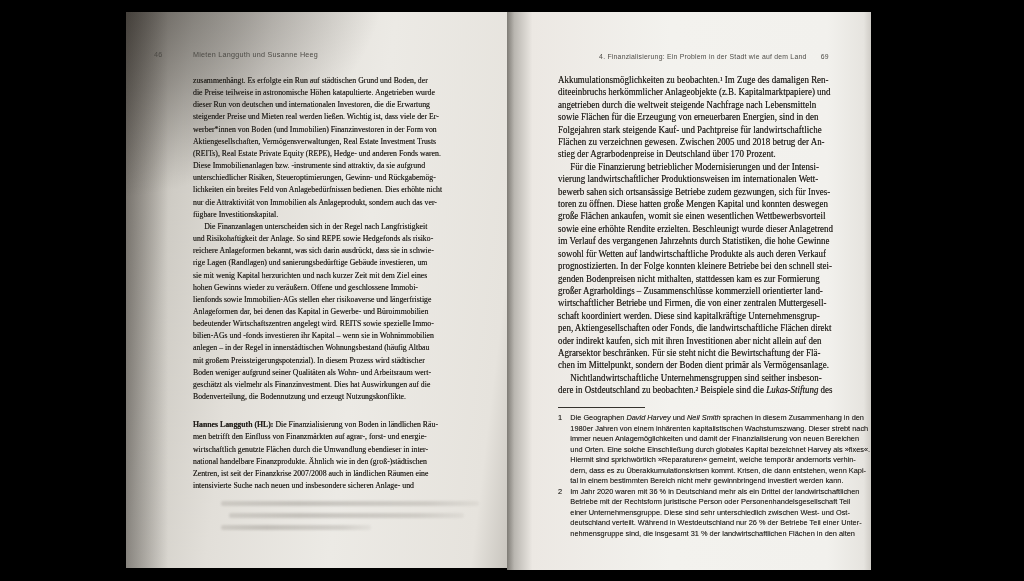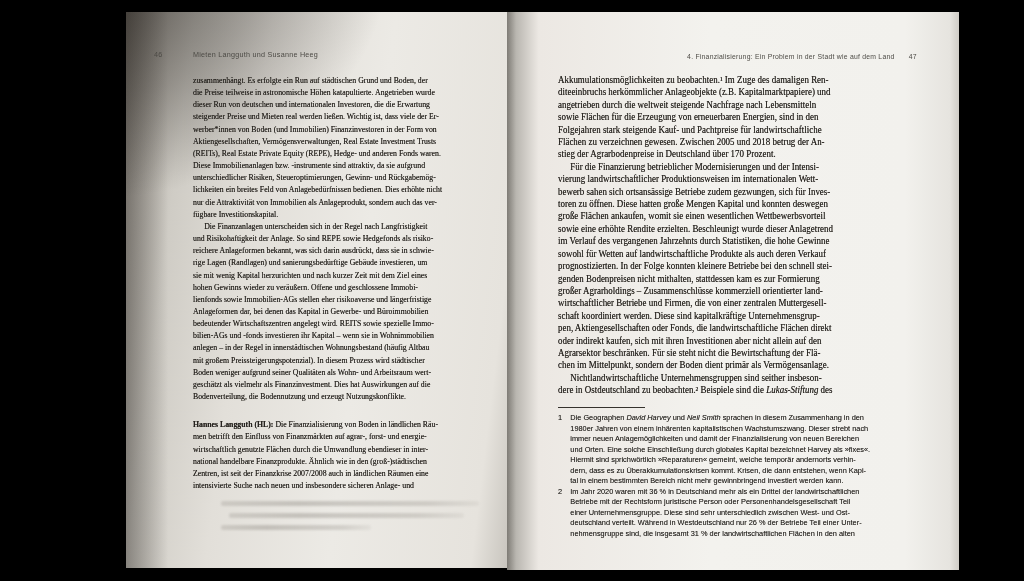--- a/index.html
+++ b/index.html
@@ -13,21 +13,21 @@
     left:126px;width:423px;height:556px;
     background:linear-gradient(97deg,#a9a49c 0%,#cfccc5 14%,#e2dfd9 30%,#eceae5 55%,#e6e3dd 84%,#b3afa8 97%,#7a766f 100%);
   }
   .page-left::before{ 
     content:"";position:absolute;inset:0;pointer-events:none;
     background:
       radial-gradient(420px 330px at -40px -50px, rgba(28,24,20,0.68), rgba(28,24,20,0.30) 42%, rgba(28,24,20,0) 72%),
       linear-gradient(90deg, rgba(28,24,20,0.40), rgba(28,24,20,0) 10%);
   }
   .page-right{
-    left:507px;width:452px;height:558px;
+    left:507px;width:364px;height:558px;
     background:linear-gradient(90deg,#7e7b75 0%,#b9b6b0 2%,#ece8e3 7%,#f3f2ee 45%,#f2f1ed 88%,#e6e4df 98%,#cfccc6 100%);
   }
   .running-header{
     position:absolute;top:38px;
     font-family:"Liberation Sans", sans-serif;
     font-size:7.2px;color:#4c4a45;letter-spacing:.25px;white-space:pre;
   }
   .hdr-left-num{left:28px;}
   .hdr-left-title{left:67px;}
   .hdr-right{
@@ -120,21 +120,21 @@
   <div class="ghost-lines">
     <div class="g"></div>
     <div class="g g2"></div>
     <div class="g g3"></div>
   </div>
 </div>
 
 <div class="page page-right">
   <div class="running-header hdr-right">
     <span>4. Finanzialisierung: Ein Problem in der Stadt wie auf dem Land</span>
-    <span>47</span>
+    <span>69</span>
   </div>
 
   <div class="body-text br">
     <p class="para">Akkumulationsmöglichkeiten zu beobachten.¹ Im Zuge des damaligen Ren-
 diteeinbruchs herkömmlicher Anlageobjekte (z.B. Kapitalmarktpapiere) und
 angetrieben durch die weltweit steigende Nachfrage nach Lebensmitteln
 sowie Flächen für die Erzeugung von erneuerbaren Energien, sind in den
 Folgejahren stark steigende Kauf- und Pachtpreise für landwirtschaftliche
 Flächen zu verzeichnen gewesen. Zwischen 2005 und 2018 betrug der An-
 stieg der Agrarbodenpreise in Deutschland über 170 Prozent.</p>

